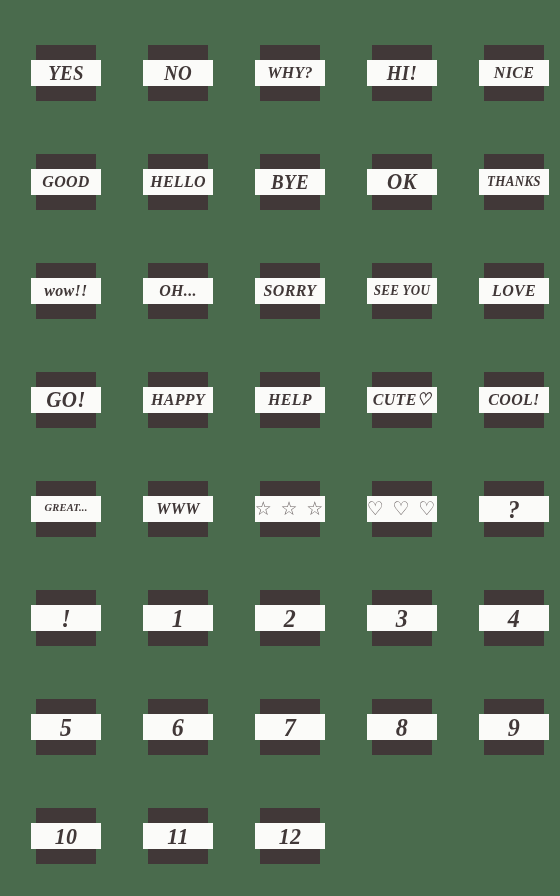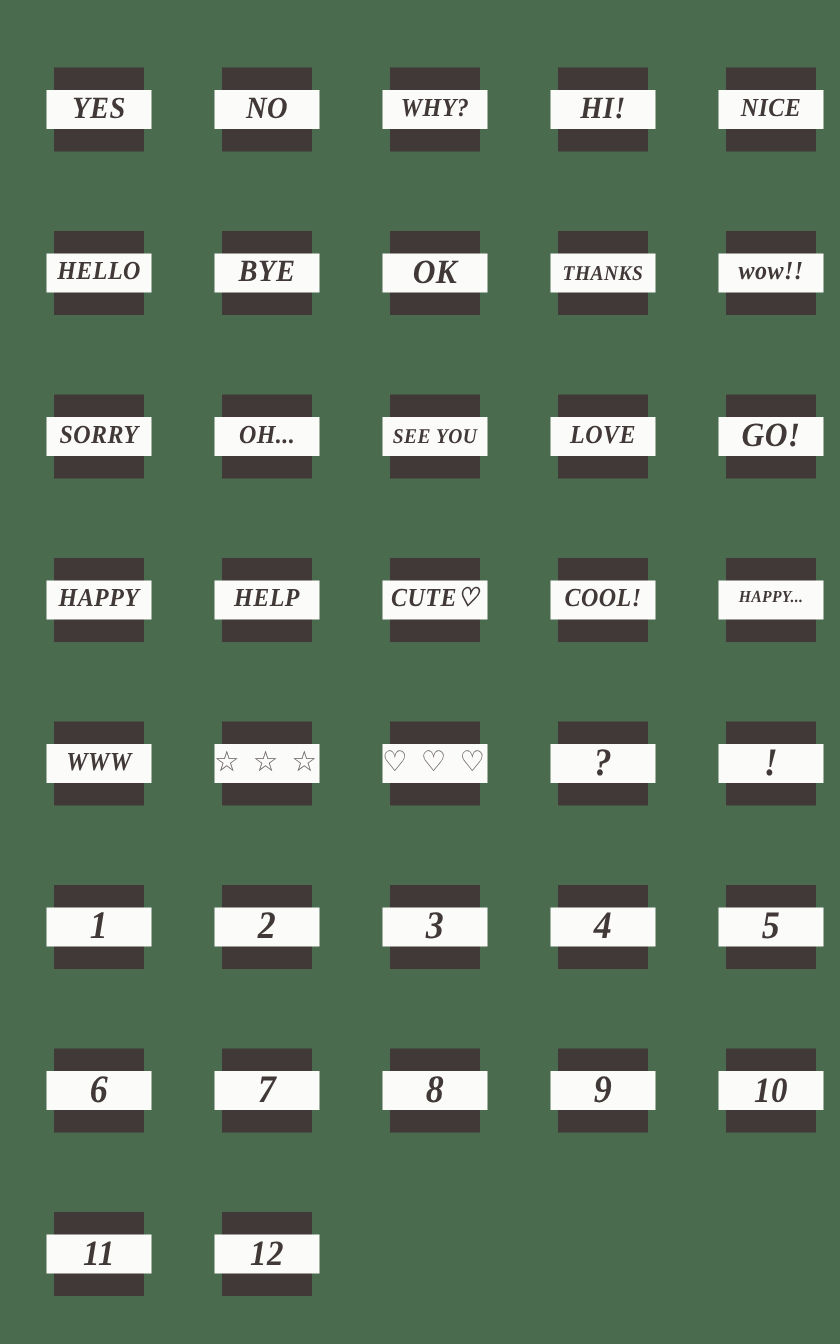--- a/index.html
+++ b/index.html
@@ -145,20 +145,29 @@
         <div class="band">
           <span class="label">NICE</span>
         </div>
       </div>
     </div>
     <div class="cell">
       <div class="tile len-m">
         <div class="bar top"></div>
         <div class="bar bottom"></div>
         <div class="band">
+          <span class="label">GOOD</span>
+        </div>
+      </div>
+    </div>
+    <div class="cell">
+      <div class="tile len-m">
+        <div class="bar top"></div>
+        <div class="bar bottom"></div>
+        <div class="band">
           <span class="label">HELLO</span>
         </div>
       </div>
     </div>
     <div class="cell">
       <div class="tile len-s">
         <div class="bar top"></div>
         <div class="bar bottom"></div>
         <div class="band">
           <span class="label">BYE</span>
@@ -190,34 +199,34 @@
         <div class="band">
           <span class="label">wow!!</span>
         </div>
       </div>
     </div>
     <div class="cell">
       <div class="tile len-m">
         <div class="bar top"></div>
         <div class="bar bottom"></div>
         <div class="band">
+          <span class="label">OH...</span>
+        </div>
+      </div>
+    </div>
+    <div class="cell">
+      <div class="tile len-m">
+        <div class="bar top"></div>
+        <div class="bar bottom"></div>
+        <div class="band">
           <span class="label">SORRY</span>
         </div>
       </div>
     </div>
     <div class="cell">
-      <div class="tile len-m">
-        <div class="bar top"></div>
-        <div class="bar bottom"></div>
-        <div class="band">
-          <span class="label">OH...</span>
-        </div>
-      </div>
-    </div>
-    <div class="cell">
       <div class="tile len-l">
         <div class="bar top"></div>
         <div class="bar bottom"></div>
         <div class="band">
           <span class="label">SEE YOU</span>
         </div>
       </div>
     </div>
     <div class="cell">
       <div class="tile len-m">
@@ -271,21 +280,21 @@
         <div class="band">
           <span class="label">COOL!</span>
         </div>
       </div>
     </div>
     <div class="cell">
       <div class="tile len-xl">
         <div class="bar top"></div>
         <div class="bar bottom"></div>
         <div class="band">
-          <span class="label">HAPPY...</span>
+          <span class="label">GREAT...</span>
         </div>
       </div>
     </div>
     <div class="cell">
       <div class="tile len-m">
         <div class="bar top"></div>
         <div class="bar bottom"></div>
         <div class="band">
           <span class="label">WWW</span>
         </div>

